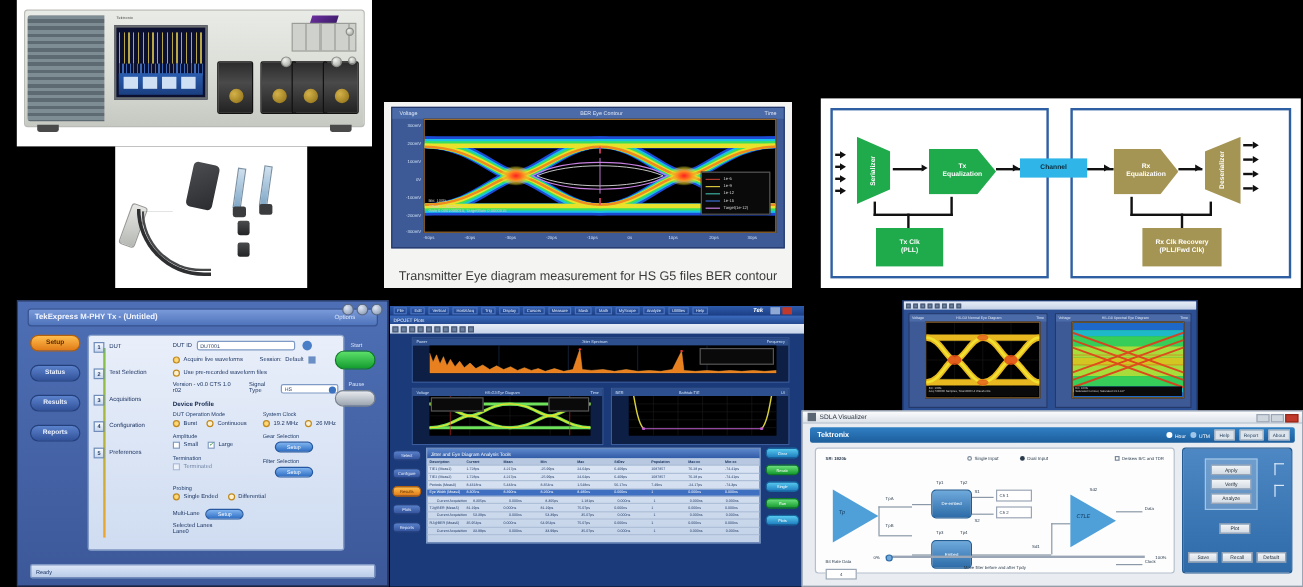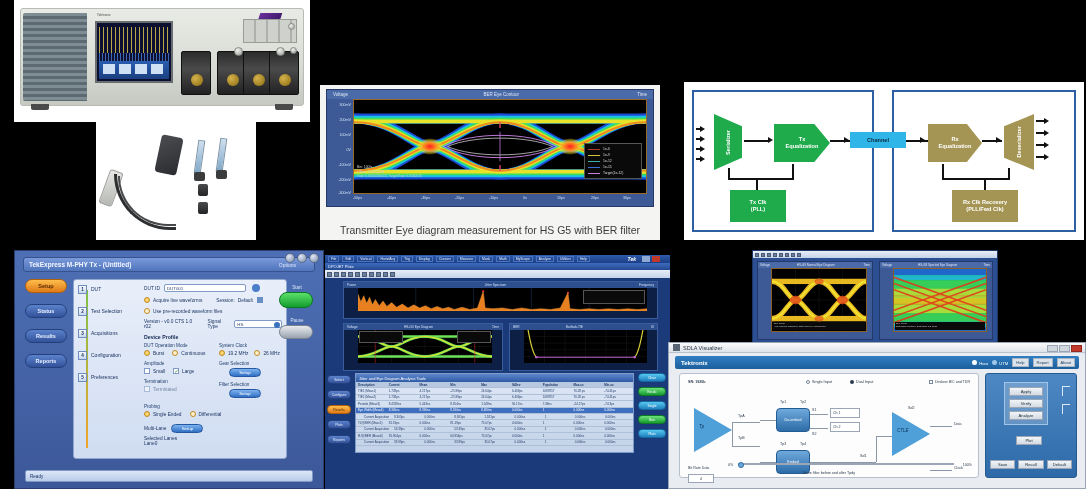--- a/index.html
+++ b/index.html
@@ -384,21 +384,21 @@
       <span style="left:34px">-40ps</span>
       <span style="left:68px">-30ps</span>
       <span style="left:102px">-20ps</span>
       <span style="left:136px">-10ps</span>
       <span style="left:170px">0s</span>
       <span style="left:204px">10ps</span>
       <span style="left:238px">20ps</span>
       <span style="left:270px">30ps</span>
     </div>
   </div>
-  <div class="eye-caption">Transmitter Eye diagram measurement for HS G5 with BER filter</div>
+  <div class="eye-caption">Transmitter Eye diagram measurement for HS G5 files BER contour</div>
 </div>
 
 <div class="panel" id="blockdiag">
   <div class="bd-box" style="left:8px;top:8px;width:182px;height:142px;"></div>
   <div class="bd-box" style="left:208px;top:8px;width:184px;height:142px;"></div>
 
   <div class="bd-arrow" style="left:16px;top:44px;"></div>
   <div class="bd-arrow" style="left:16px;top:54px;"></div>
   <div class="bd-arrow" style="left:16px;top:64px;"></div>
   <div class="bd-arrow" style="left:16px;top:74px;"></div>

